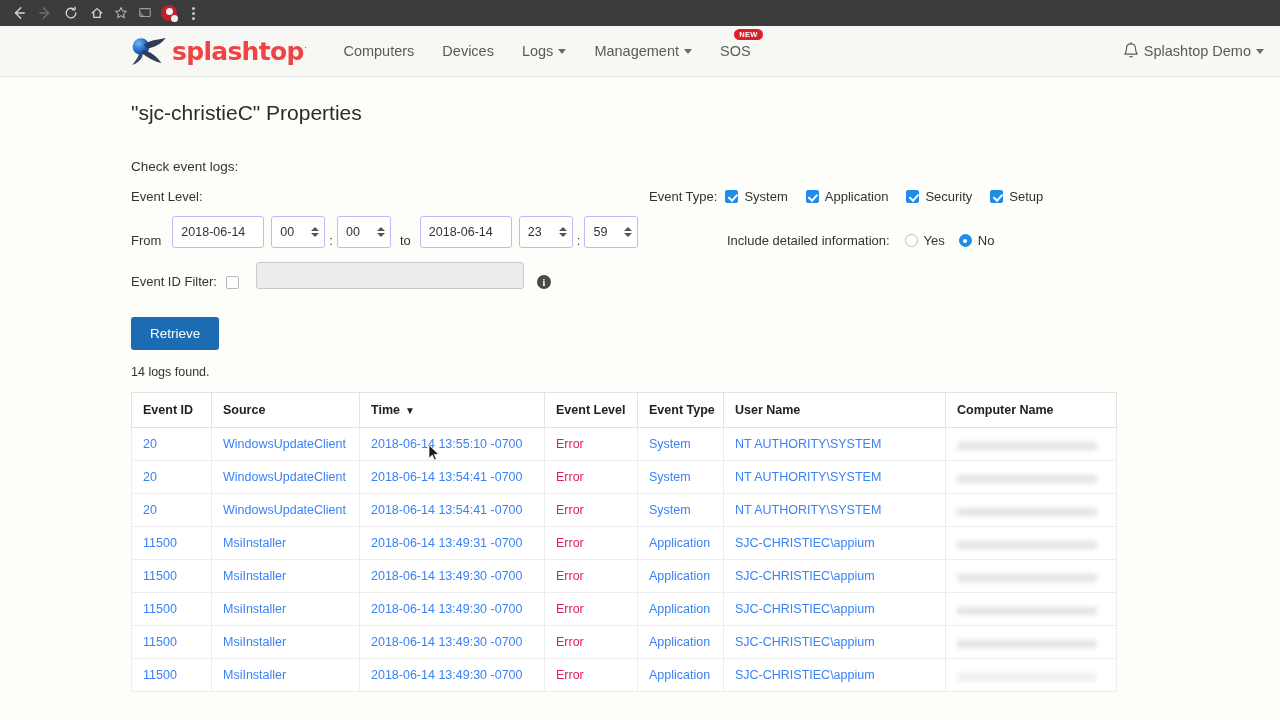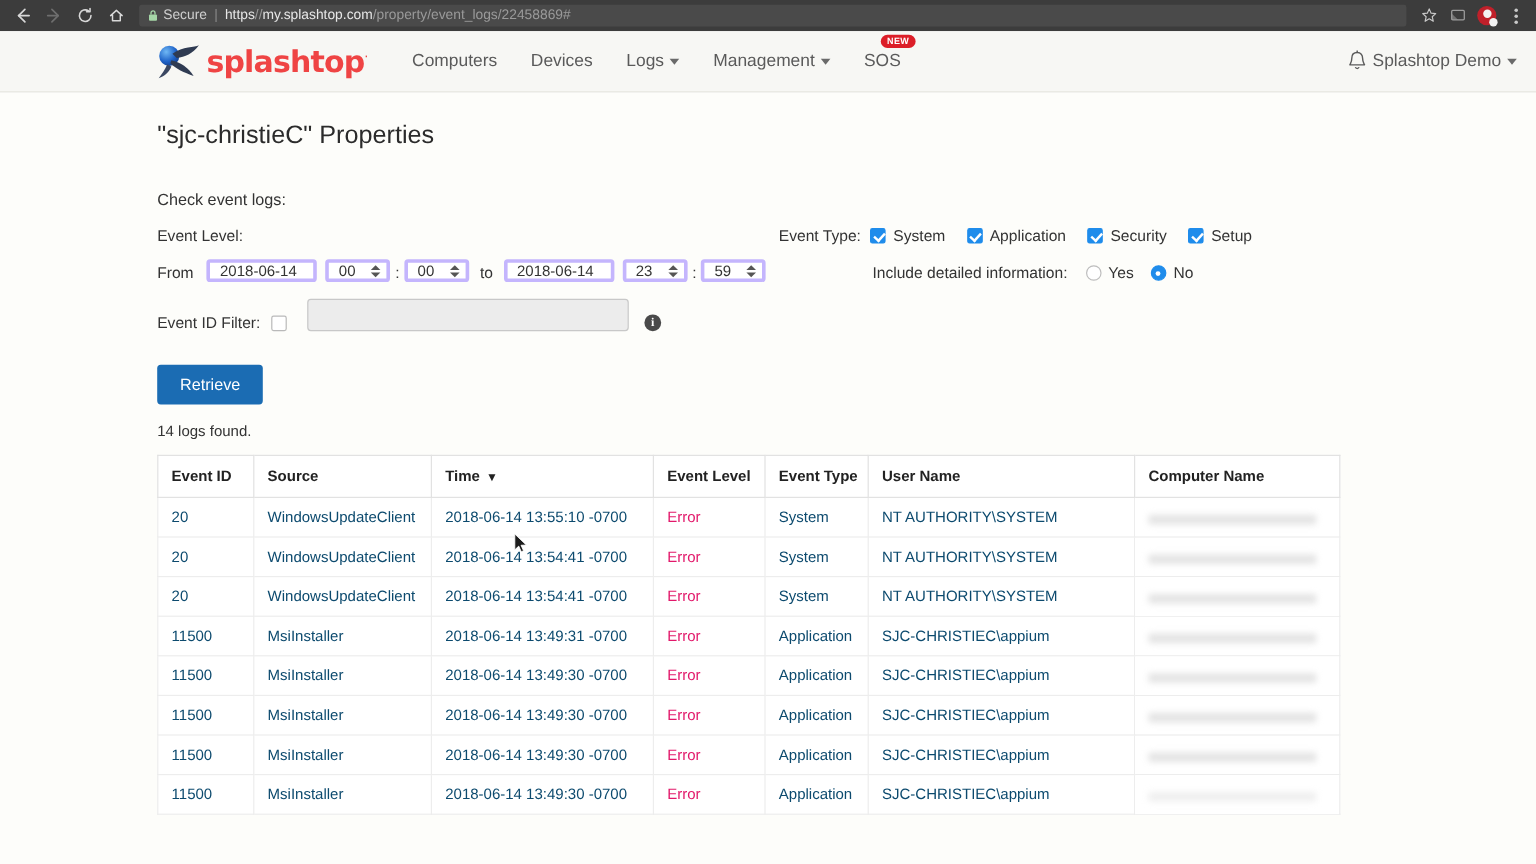--- a/index.html
+++ b/index.html
@@ -119,22 +119,22 @@
   .cb.checked:after{
     content:""; position:absolute; left:3.5px; top:1px;
     width:3.5px;height:7px;border:solid #fff;border-width:0 2px 2px 0;
     transform:rotate(42deg);
   }
   .cb-lbl { font-size:13px; color:#333; white-space:nowrap; }
 
   .right-group { position:absolute; left:518px; display:flex; align-items:center;}
 
   .inp {
-    border:3px solid #c4b5fd; border-radius:3px; background:#fff;
-    height:19px; font-size:12.5px; color:#333; padding:0 8px;
+    border:1px solid #c4b5fd; border-radius:3px; background:#fff;
+    height:32px; font-size:12.5px; color:#333; padding:0 8px;
     display:flex; align-items:center; font-family:"Liberation Sans", sans-serif;
   }
   .inp-date { width:92px; }
   .spin { width:54px; position:relative; padding-right:16px; }
   .spin-arrows{
     position:absolute; right:5px; top:50%; transform:translateY(-50%);
     display:flex; flex-direction:column; gap:2px;
   }
   .spin-arrows i{ display:block; width:0;height:0;
     border-left:4px solid transparent;border-right:4px solid transparent;}
@@ -172,21 +172,21 @@
 
   
   .tbl-wrap { margin-top:13px; width:985px; }
   table { border-collapse:collapse; width:985px; background:#fff; table-layout:fixed; }
   th {
     text-align:left; font-size:12.5px; font-weight:bold; color:#222;
     padding:10px 10px 10px 11px; border:1px solid #e2e2e2; background:#fff;
     white-space:nowrap;
   }
   td {
-    font-size:12.5px; color:#0c4a6e; padding:9px 10px 9px 11px;
+    font-size:12.5px; color:#3b82f6; padding:9px 10px 9px 11px;
     border:1px solid #ededed; background:#fff; white-space:nowrap; overflow:hidden;
   }
   td.lvl { color:#e2186a; }
   .sort-ar { font-size:10px; margin-left:5px; }
   .blurred {
     color:transparent; position:relative;
   }
   .blurred .bar {
     display:block; height:8px; background:#e4e4e4; border-radius:2px;
     filter:blur(2.6px); width:140px; margin-top:3px;
@@ -217,34 +217,20 @@
         <path d="M13.5 8 A5.5 5.5 0 1 1 11.2 3.6" stroke="#d8d8d8" stroke-width="1.5" fill="none" stroke-linecap="round"></path>
         <path d="M12.6 1.2 L12.6 4.4 L9.3 4.4" stroke="#d8d8d8" stroke-width="1.5" fill="none" stroke-linecap="round" stroke-linejoin="round"></path>
       </svg>
   </div>
   <div class="nav-btn">
     <svg width="14" height="14" viewBox="0 0 16 16">
         <path d="M2.5 8 L8 3 L13.5 8 M4.3 7.2 L4.3 13 L11.7 13 L11.7 7.2" stroke="#d8d8d8" stroke-width="1.4" fill="none" stroke-linecap="round" stroke-linejoin="round"></path>
       </svg>
   </div>
 
-  <div class="omnibox">
-    <span class="lock">
-      <svg width="9" height="10" viewBox="0 0 10 12">
-          <rect x="1" y="5" width="8" height="6.2" rx="1" fill="#a5d6a7"></rect>
-          <path d="M3 5 V3.3 a2 2 0 0 1 4 0 V5" stroke="#a5d6a7" stroke-width="1.3" fill="none"></path>
-        </svg>
-    </span>
-    <span class="secure-word">Secure</span>
-    <span class="url-sep">|</span>
-    <span class="url-strong">https</span>
-      <span class="url-dim">//</span>
-      <span class="url-strong">my.splashtop.com</span>
-      <span class="url-dim">/property/event_logs/22458869#</span>
-  </div>
 
   <div class="chrome-right">
     <div class="chrome-icon">
       <svg width="14" height="14" viewBox="0 0 16 16">
           <path d="M8 1.6 L9.8 5.7 L14.2 6.1 L10.9 9.1 L11.9 13.4 L8 11.1 L4.1 13.4 L5.1 9.1 L1.8 6.1 L6.2 5.7 Z" stroke="#c9c9c9" stroke-width="1.1" fill="none" stroke-linejoin="round"></path>
         </svg>
     </div>
     <div class="chrome-icon">
       <svg width="14" height="14" viewBox="0 0 16 16">
           <rect x="2" y="3" width="12" height="9" rx="1" stroke="#9d9d9d" stroke-width="1.2" fill="none"></rect>

